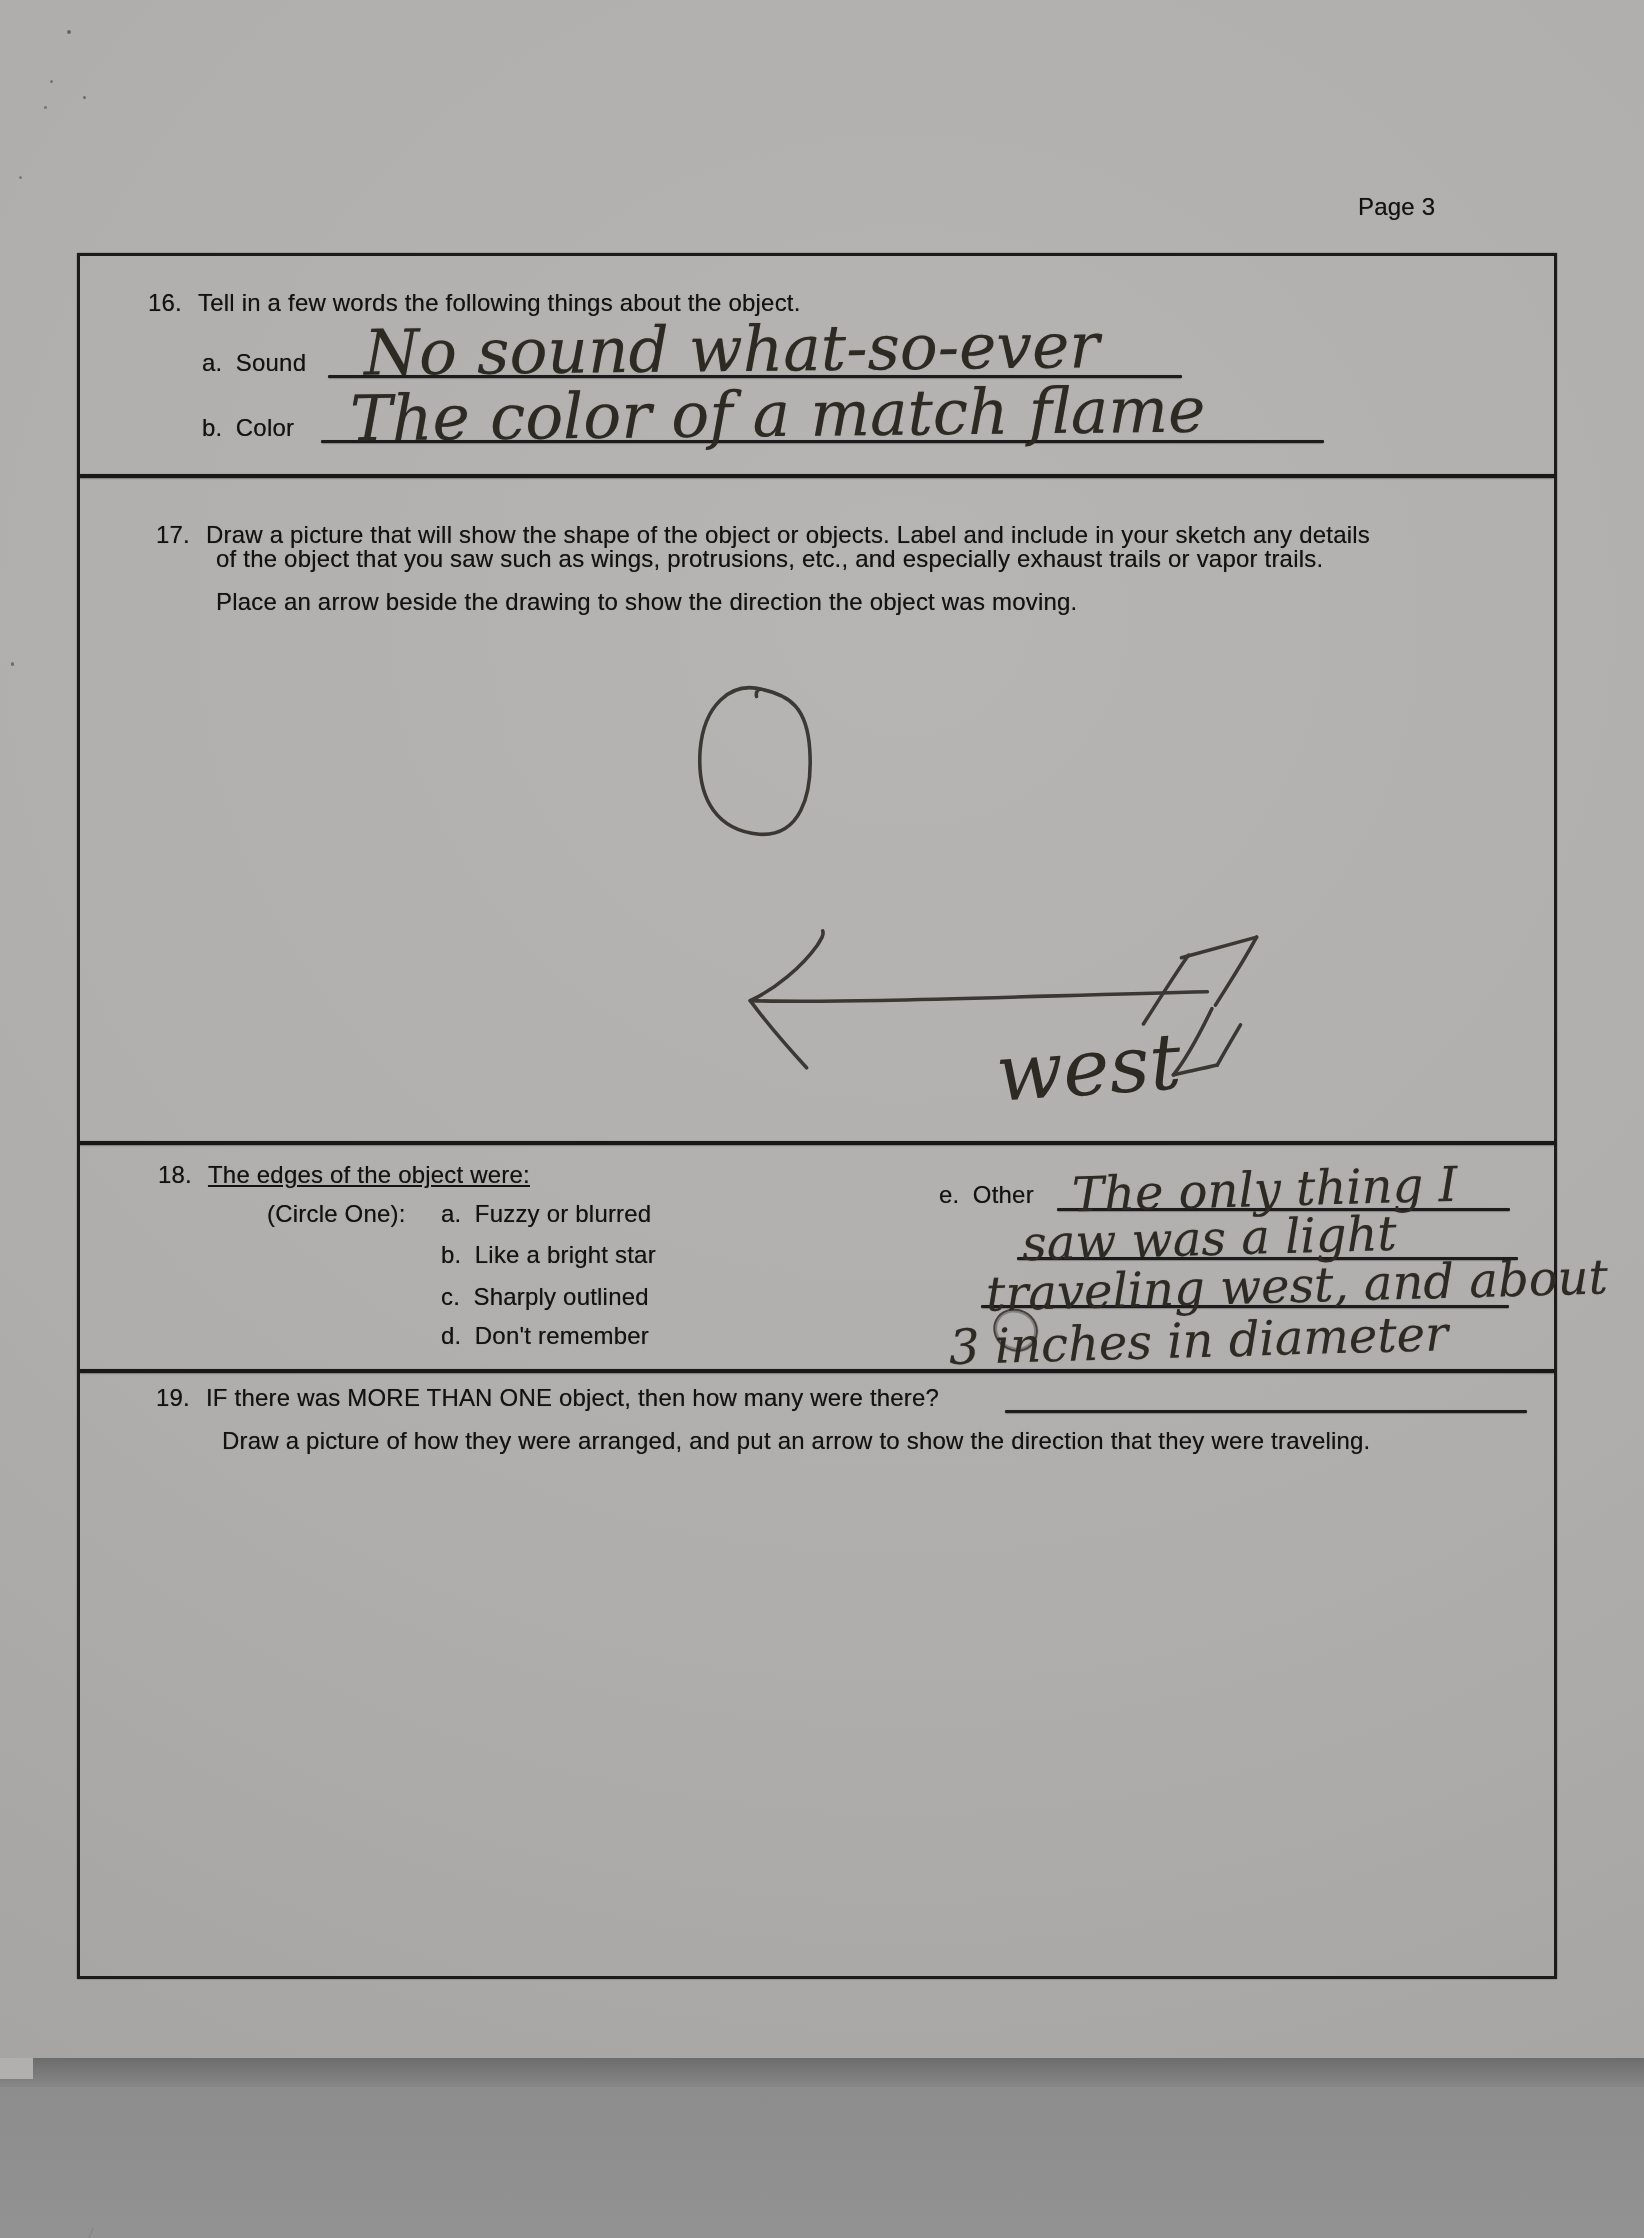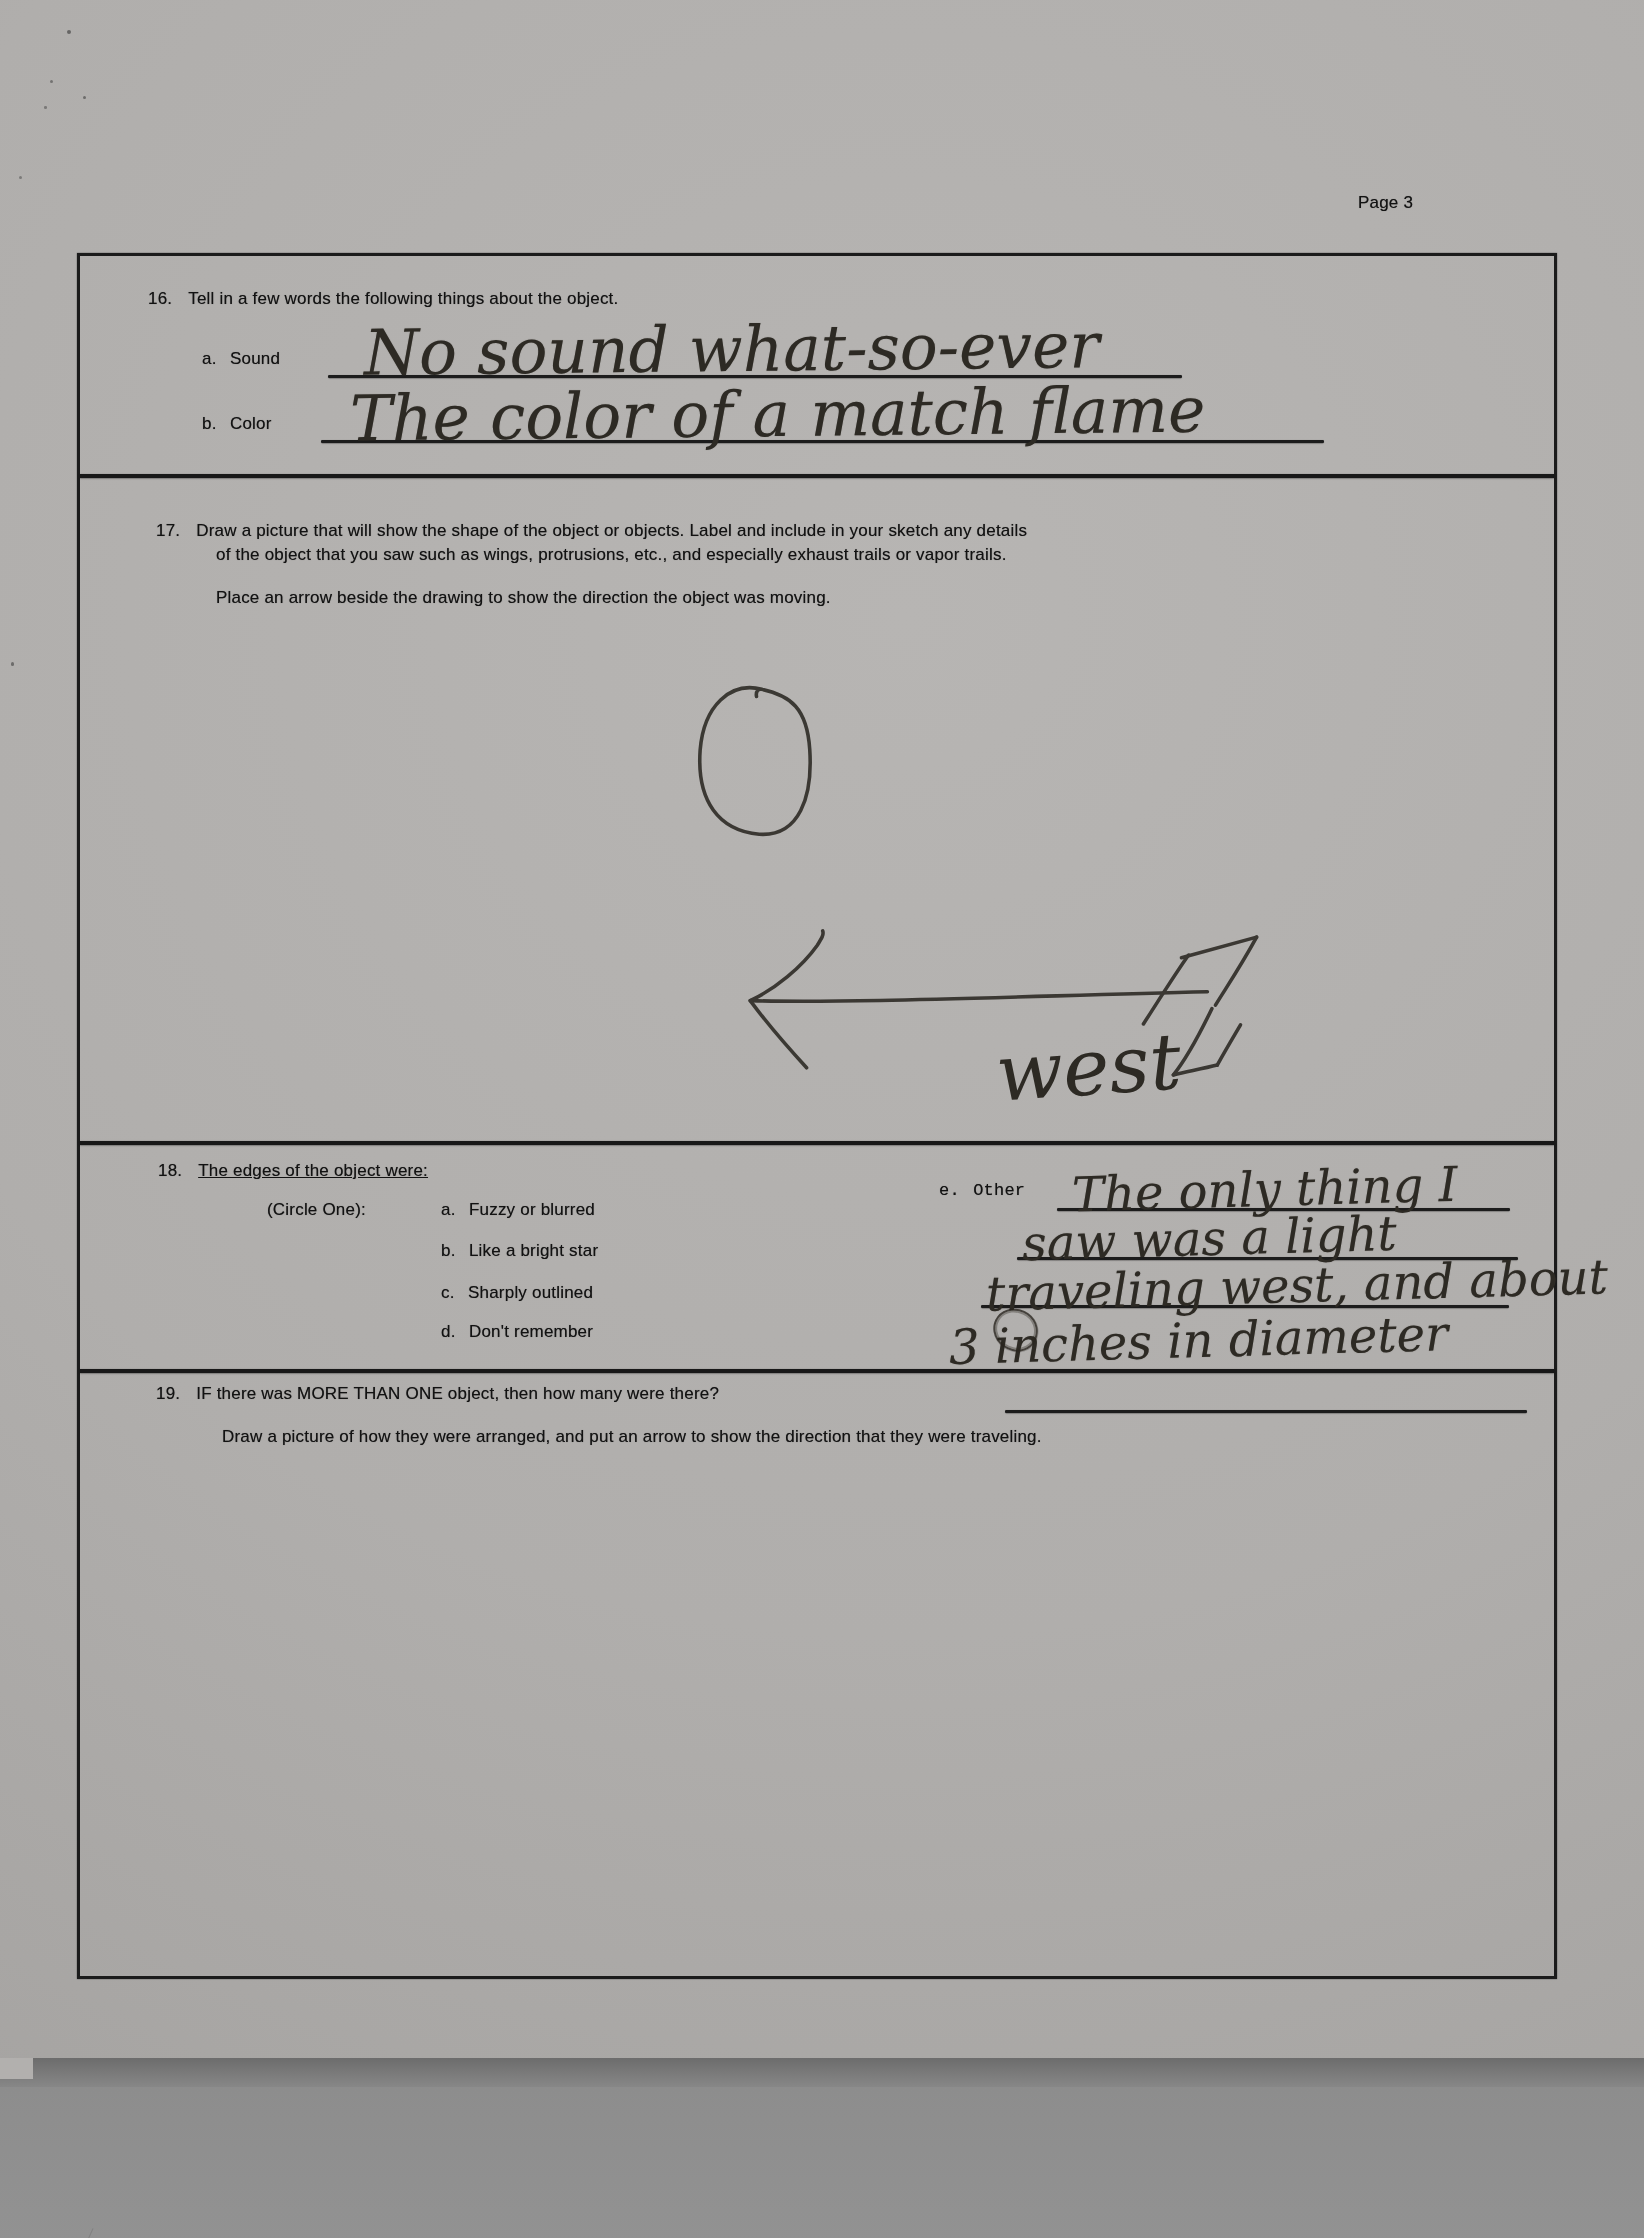--- a/index.html
+++ b/index.html
@@ -29,21 +29,21 @@
     border:3.6px solid #1b1b1b;box-sizing:border-box;
     box-shadow:0 0 1.3px rgba(20,20,20,.6);
   }
   .hline{
     position:absolute;height:4px;background:#181818;left:0;width:100%;
     box-shadow:0 0.4px 1.3px rgba(20,20,20,.55);
   }
   
   .ft{
     position:absolute;font-family:"Liberation Sans",sans-serif;
-    font-size:17px;color:#121212;letter-spacing:0.2px;white-space:nowrap;
+    font-size:24px;color:#121212;letter-spacing:0.2px;white-space:nowrap;
     text-shadow:0 0 0.7px rgba(10,10,10,.55);
   }
   .ft .qnum{display:inline-block;margin-right:16px;}
   .ft .flabel{display:inline-block;margin-right:13.4px;}
   
   .ul{
     position:absolute;height:2.7px;background:#1c1c1c;
     box-shadow:0 0.4px 0.9px rgba(25,25,25,.55);border-radius:1.3px;
   }
   
@@ -136,21 +136,21 @@
   <div class="ft" style="left:441px;top:1241px;">
     <span class="flabel">b.</span><span>Like a bright star</span>
   </div>
   <div class="ft" style="left:441px;top:1283px;">
     <span class="flabel">c.</span><span>Sharply outlined</span>
   </div>
   <div class="ft" style="left:441px;top:1322px;">
     <span class="flabel">d.</span><span>Don't remember</span>
   </div>
 
-  <div class="ft" style="left:939px;top:1181px;font-family:Liberation Mono, monospace;">
+  <div class="ft" style="left:939px;top:1181px;">
     <span class="flabel">e.</span><span>Other</span>
   </div>
   <div class="ul" style="left:1057px;top:1208px;width:453px;"></div>
   <div class="ul" style="left:1017px;top:1257px;width:501px;"></div>
   <div class="ul" style="left:981px;top:1305px;width:528px;"></div>
 
   <div class="hw hw-18" style="left:1072px;top:1161px;">The only thing I</div>
   <div class="hw hw-18" style="left:1022px;top:1210px;">saw was a light</div>
   <div class="hw hw-18" style="left:986px;top:1257px;">traveling west, and about</div>
   <div class="hw hw-18" style="left:949px;top:1312px;">3 inches in diameter</div>

